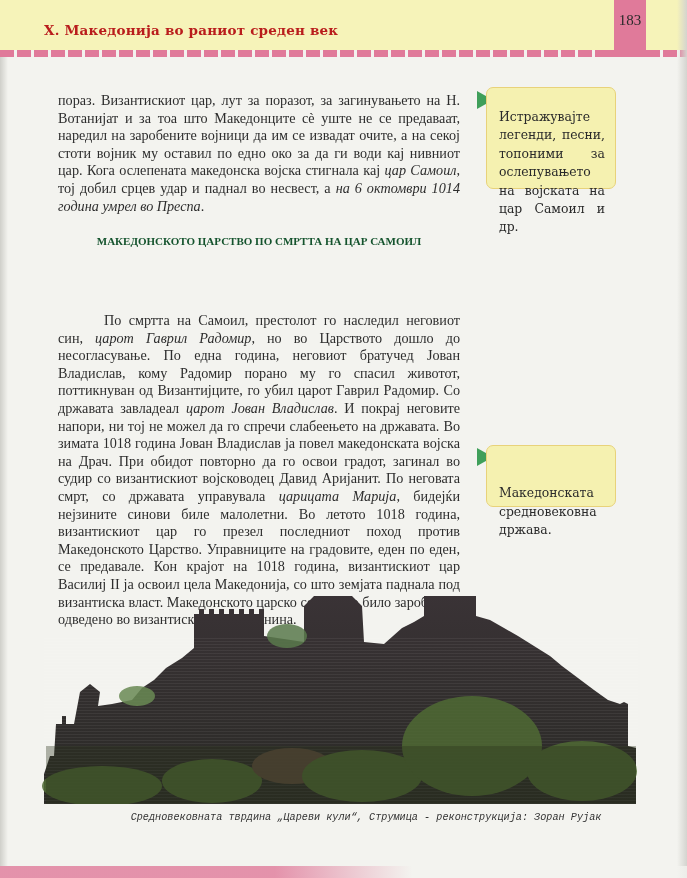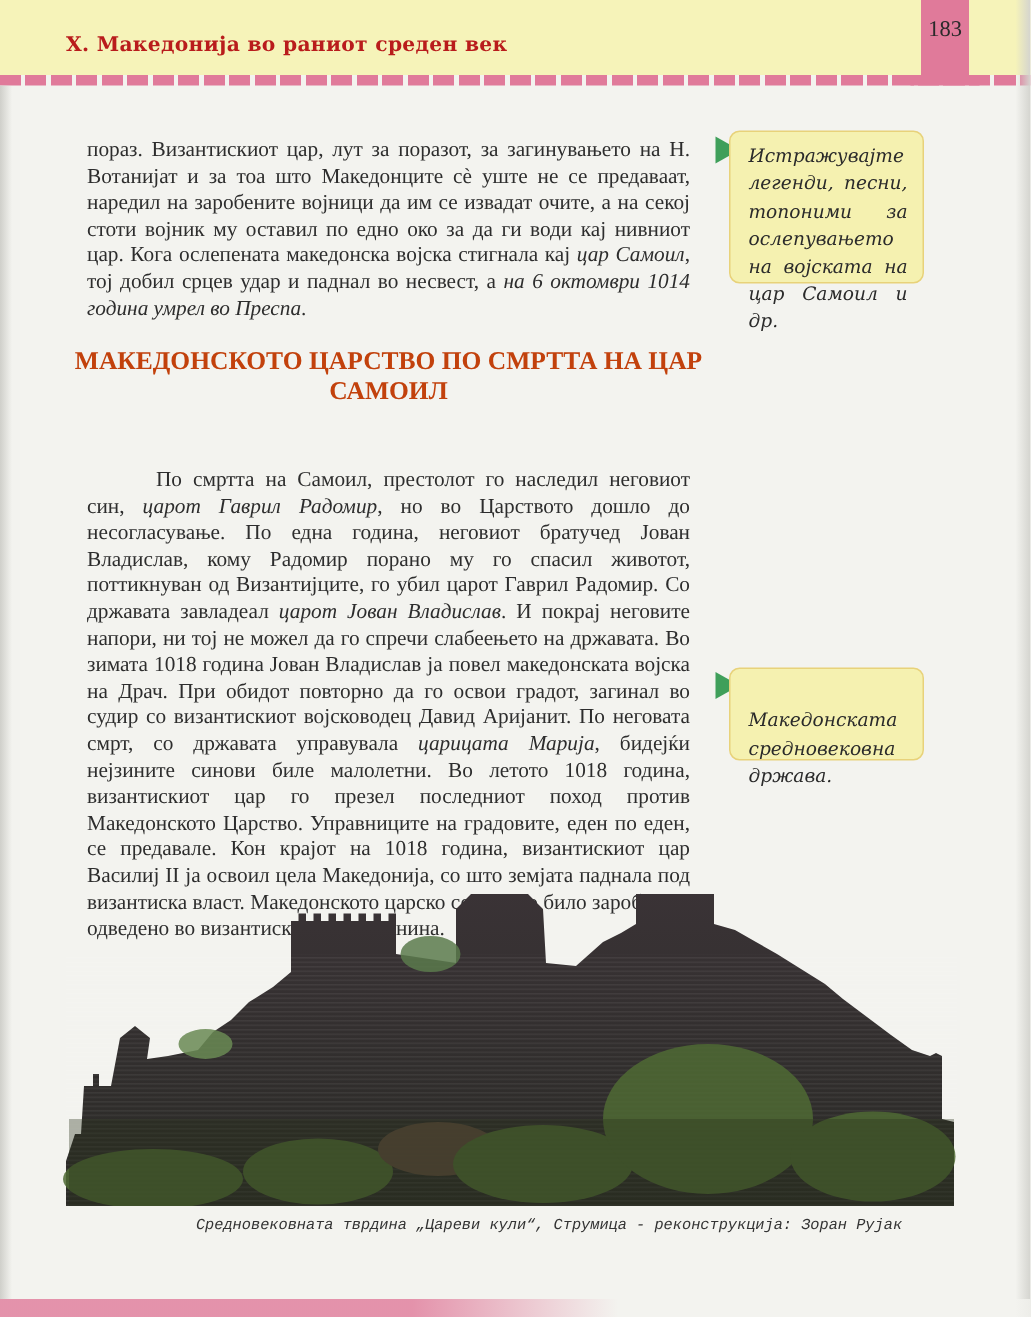--- a/index.html
+++ b/index.html
@@ -36,30 +36,30 @@
     .body-text {
       position: absolute; left: 46px; width: 426px;
       font-size: 14.2px; line-height: 17.6px; text-align: justify;
       color: #2d2d2d;
     }
     .body-text p { margin: 12px; }
     .body-text i { font-style: italic; }
     .intro { top: 80px; }
     .section-heading {
       position: absolute; left: 46px; top: 231px; width: 426px; text-align: center;
-      font-family: "Liberation Serif", serif; font-weight: bold; font-size: 17px; line-height: 20px;
-      color: #c2410c;
+      font-family: "Liberation Serif", serif; font-weight: bold; font-size: 11px; line-height: 20px;
+      color: #14532d;
     }
     .main { top: 300px; }
     .main p { text-indent: 46px; }
     .sidebox {
       position: absolute; left: 486px; width: 130px;
       background: #f5f1b0; border: 1.5px solid #e8d27a; border-radius: 7px;
-      padding: 7px 10px 8px 12px; box-sizing: border-box;
-      font-family: "DejaVu Serif", serif; font-style: italic;
+      padding: 20px 10px 8px 12px; box-sizing: border-box;
+      font-family: "DejaVu Serif", serif; 
       font-size: 12.4px; line-height: 18.4px; color: #2a2a2a;
     }
     .sidebox-1 { top: 87px; height: 102px; text-align: justify; }
     .sidebox-2 { top: 445px; height: 62px; }
     .sidebox-2 .strong { font-weight: bold; }
     .arrow {
       position: absolute; width: 0; height: 0;
       border-top: 9px solid transparent; border-bottom: 9px solid transparent;
       border-left: 16px solid #3f9f5a;
     }

